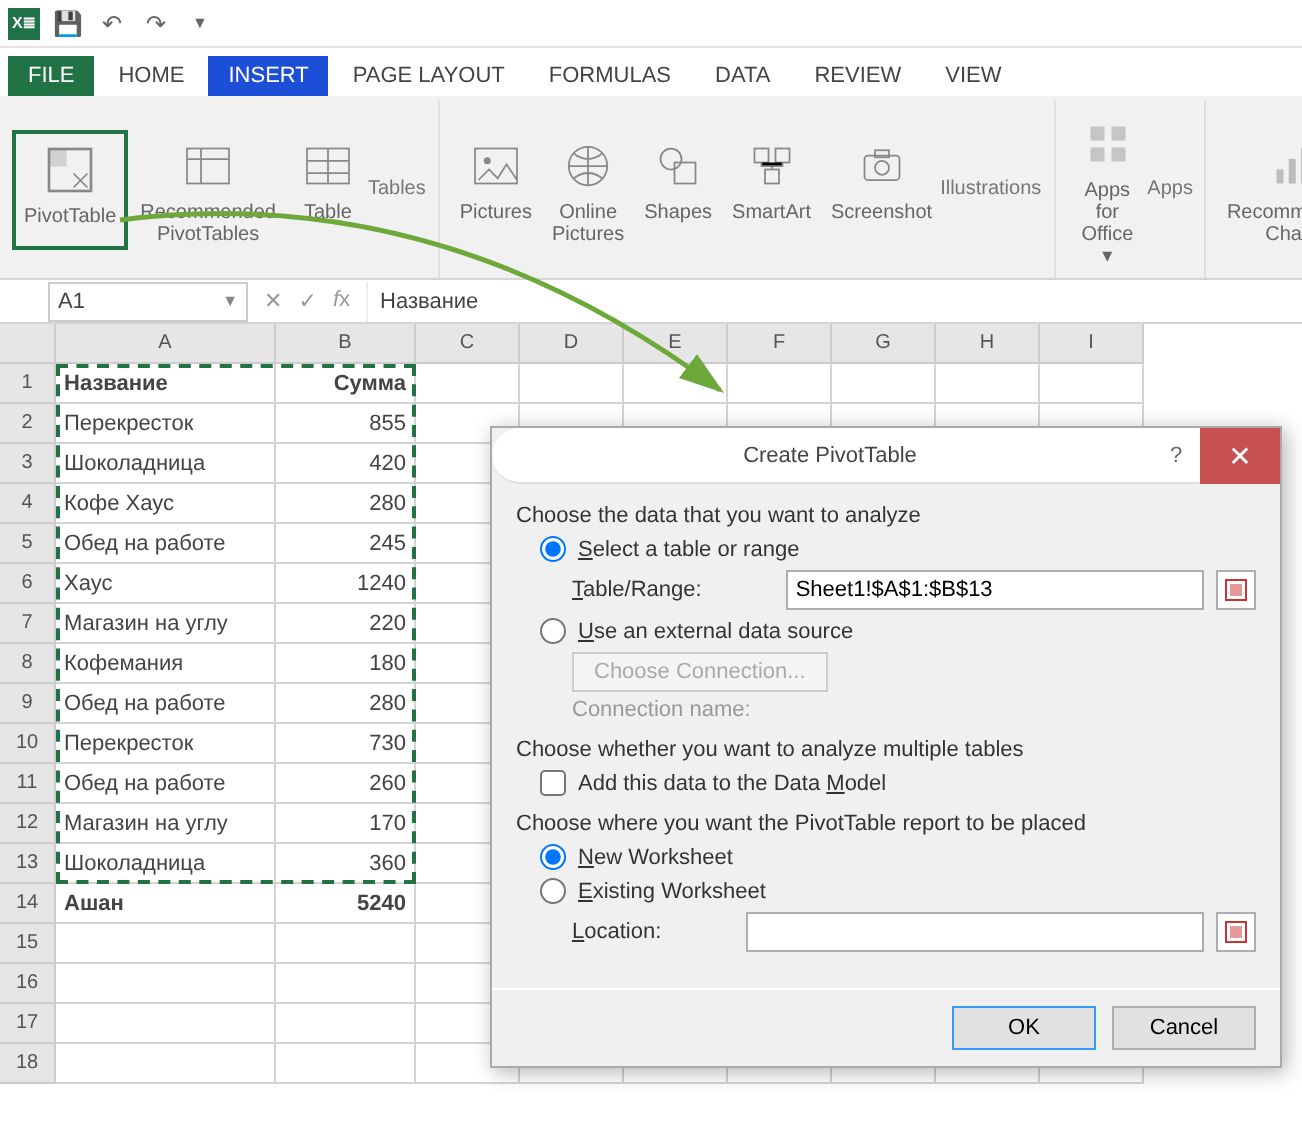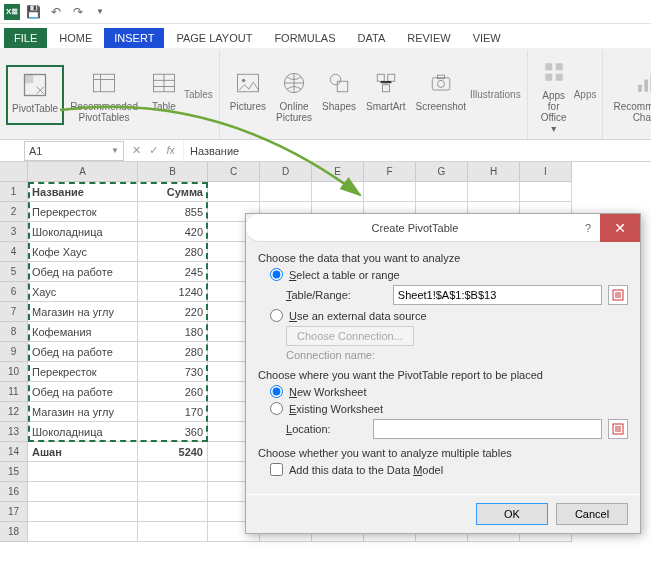--- a/index.html
+++ b/index.html
@@ -499,45 +499,45 @@
           </div>
       </div>
       <div class="radio-row">
         <input type="radio" style="">
         <label><span class="underline">U</span>se an external data source</label>
       </div>
       <div class="disabled-btn">Choose Connection...</div>
       <div class="conn-name">Connection name:</div>
     </div>
     <div class="section">
+      <div>Choose whether you want to analyze multiple tables</div>
+      <div class="check-row">
+        <input type="checkbox" style="">
+        <label>Add this data to the Data <span class="underline">M</span>odel</label>
+      </div>
+    </div>
+    <div class="section">
       <div>Choose where you want the PivotTable report to be placed</div>
       <div class="radio-row">
         <input type="radio" checked="" style="">
         <label><span class="underline">N</span>ew Worksheet</label>
       </div>
       <div class="radio-row">
         <input type="radio" style="">
         <label><span class="underline">E</span>xisting Worksheet</label>
       </div>
       <div class="field-row">
         <label><span class="underline">L</span>ocation:</label>
         <input type="text" value="" style="">
         <div class="refbtn">
             <svg width="12" height="12" viewBox="0 0 12 12">
               <rect x="1" y="1" width="10" height="10" fill="none" stroke="#c33"></rect>
               <rect x="3" y="3" width="6" height="6" fill="#c33" opacity=".5"></rect>
             </svg>
           </div>
       </div>
     </div>
-    <div class="section">
-      <div>Choose whether you want to analyze multiple tables</div>
-      <div class="check-row">
-        <input type="checkbox" style="">
-        <label>Add this data to the Data <span class="underline">M</span>odel</label>
-      </div>
-    </div>
   </div>
   <div class="dlg-footer">
     <button class="primary">OK</button>
     <button>Cancel</button>
   </div>
 </div>
 
 </body></html>

